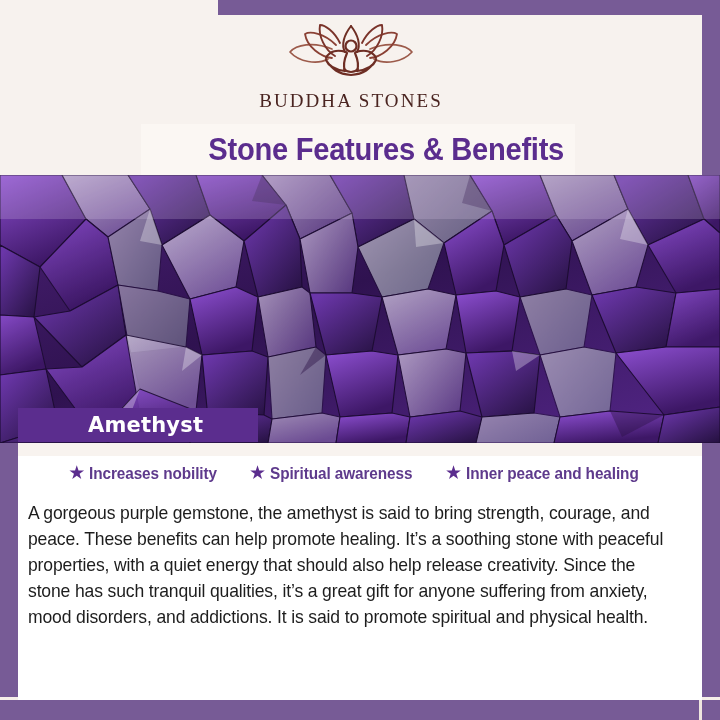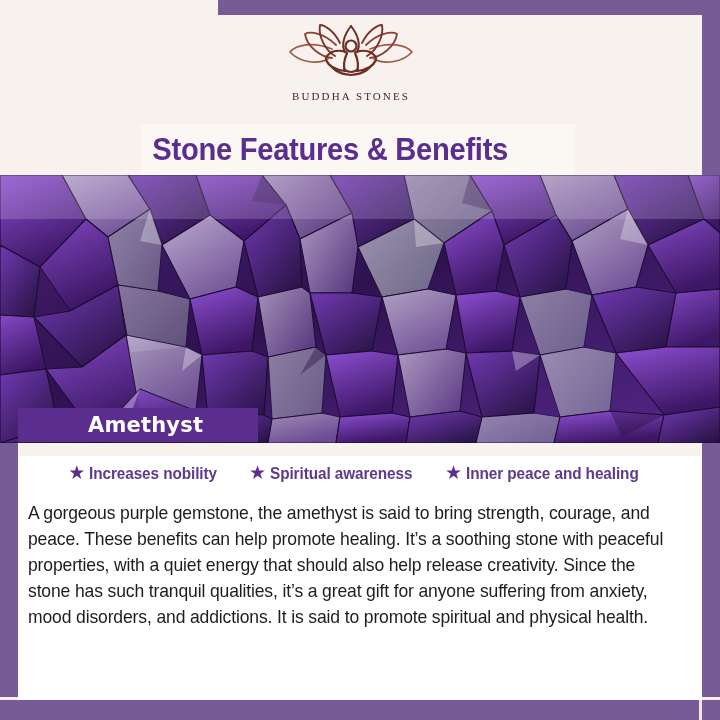--- a/index.html
+++ b/index.html
@@ -92,37 +92,37 @@
     align-items: center;
   }
   .logo-mark {
     width: 150px;
     height: 62px;
     display: block;
   }
   .logo-word {
     margin-top: 5px;
     font-family: "Liberation Serif", serif;
-    font-size: 11px;
+    font-size: 19px;
     letter-spacing: 2.1px;
     color: #4a2420;
     font-weight: 400;
   }
 
   
   .title-banner {
     position: absolute;
     top: 124px;
     left: 141px;
     width: 434px;
     height: 51px;
     background: #fbf7f3;
     display: flex;
     align-items: center;
-    justify-content: flex-start;
+    justify-content: flex-end;
   }
   .title-text {
     font-family: "Liberation Sans Narrow", "Liberation Sans", sans-serif;
     font-weight: 700;
     font-size: 31px;
     letter-spacing: -0.3px;
     color: #5b2d8e;
     transform: scaleX(0.94);
     white-space: nowrap;
   }

